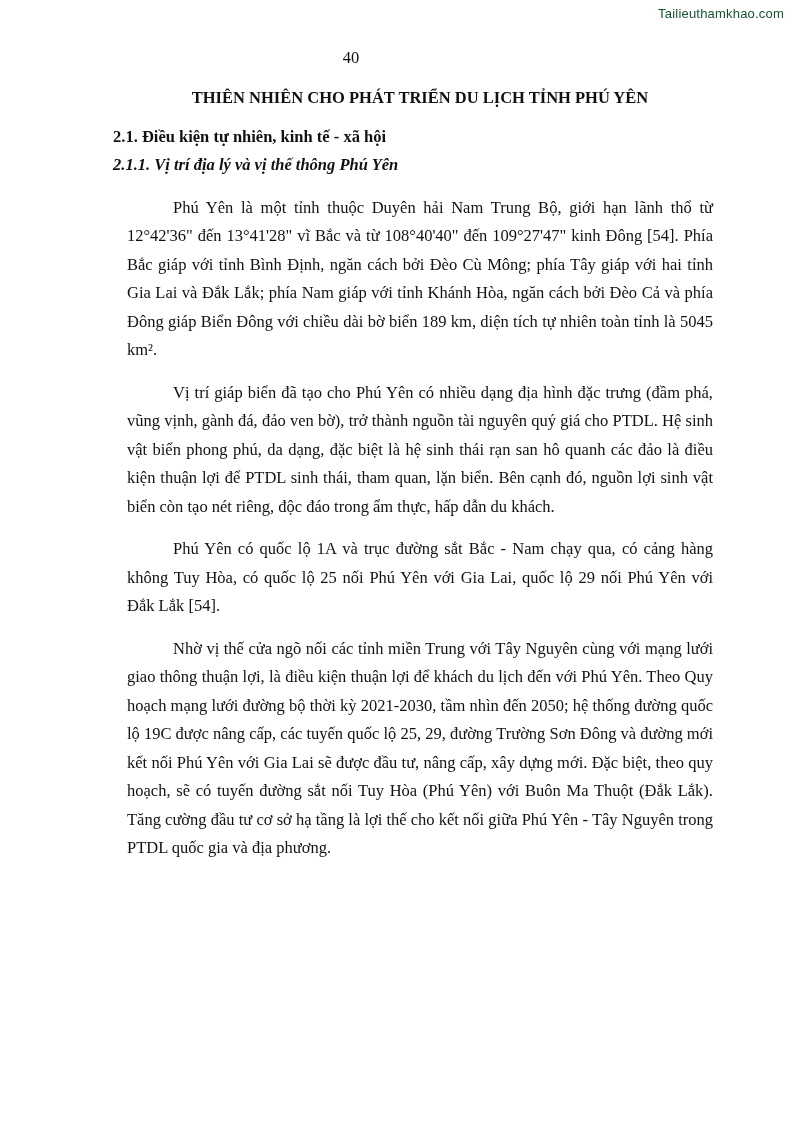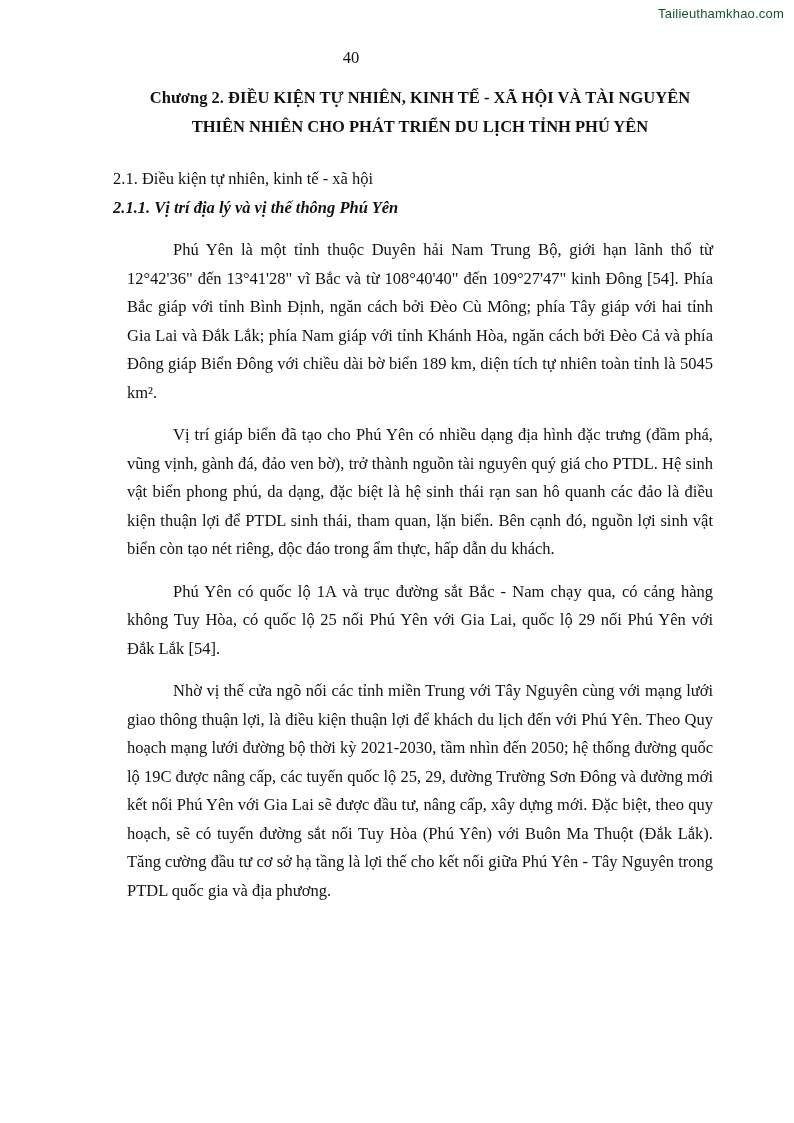--- a/index.html
+++ b/index.html
@@ -1,33 +1,32 @@
 <!DOCTYPE html>
 <html><head>
 <meta charset="utf-8">
 <style>
   html, body { margin: 0; padding: 0; background: #ffffff; }
   body { width: 794px; height: 1123px; position: relative; overflow: hidden; font-family: "Liberation Serif", "DejaVu Serif", serif; color: #111; }
   .watermark { position: absolute; top: 6px; right: 10px; font-family: "Liberation Sans", "DejaVu Sans", sans-serif; font-size: 13px; color: #14532d; letter-spacing: 0.2px; }
   .page-number { position: absolute; top: 48px; left: 0; width: 652px; text-align: center; font-size: 16.5px; margin-left: 25px; }
   .content { position: absolute; left: 113px; top: 84px; width: 614px; font-size: 16.5px; line-height: 28.5px; }
   .chapter-title { text-align: center; font-weight: bold; font-size: 16.5px; line-height: 28.5px; margin: 0 -8px; }
-  .section-heading { font-weight: normal; margin-top: 24px; }
+  .section-heading { font-weight: bold; margin-top: 10px; }
   .subsection-heading { font-weight: bold; font-style: italic; }
   .para { text-align: justify; text-indent: 46px; margin: 14px; }
 </style>
 </head>
 <body>
 
 <div class="watermark">Tailieuthamkhao.com</div>
 <div class="page-number">40</div>
 
 <div class="content">
   <div class="chapter-title">
-    <div>Chương 2. ĐIỀU KIỆN TỰ NHIÊN, KINH TẾ - XÃ HỘI VÀ TÀI NGUYÊN</div>
     <div>THIÊN NHIÊN CHO PHÁT TRIỂN DU LỊCH TỈNH PHÚ YÊN</div>
   </div>
   <div class="section-heading">2.1. Điều kiện tự nhiên, kinh tế - xã hội</div>
   <div class="subsection-heading">2.1.1. Vị trí địa lý và vị thế thông Phú Yên</div>
   <p class="para">Phú Yên là một tỉnh thuộc Duyên hải Nam Trung Bộ, giới hạn lãnh thổ từ 12°42'36" đến 13°41'28" vĩ Bắc và từ 108°40'40" đến 109°27'47" kinh Đông [54]. Phía Bắc giáp với tỉnh Bình Định, ngăn cách bởi Đèo Cù Mông; phía Tây giáp với hai tỉnh Gia Lai và Đắk Lắk; phía Nam giáp với tỉnh Khánh Hòa, ngăn cách bởi Đèo Cả và phía Đông giáp Biển Đông với chiều dài bờ biển 189 km, diện tích tự nhiên toàn tỉnh là 5045 km².</p>
   <p class="para">Vị trí giáp biển đã tạo cho Phú Yên có nhiều dạng địa hình đặc trưng (đầm phá, vũng vịnh, gành đá, đảo ven bờ), trở thành nguồn tài nguyên quý giá cho PTDL. Hệ sinh vật biển phong phú, da dạng, đặc biệt là hệ sinh thái rạn san hô quanh các đảo là điều kiện thuận lợi để PTDL sinh thái, tham quan, lặn biển. Bên cạnh đó, nguồn lợi sinh vật biển còn tạo nét riêng, độc đáo trong ẩm thực, hấp dẫn du khách.</p>
   <p class="para">Phú Yên có quốc lộ 1A và trục đường sắt Bắc - Nam chạy qua, có cảng hàng không Tuy Hòa, có quốc lộ 25 nối Phú Yên với Gia Lai, quốc lộ 29 nối Phú Yên với Đắk Lắk [54].</p>
   <p class="para">Nhờ vị thế cửa ngõ nối các tỉnh miền Trung với Tây Nguyên cùng với mạng lưới giao thông thuận lợi, là điều kiện thuận lợi để khách du lịch đến với Phú Yên. Theo Quy hoạch mạng lưới đường bộ thời kỳ 2021-2030, tầm nhìn đến 2050; hệ thống đường quốc lộ 19C được nâng cấp, các tuyến quốc lộ 25, 29, đường Trường Sơn Đông và đường mới  kết nối Phú Yên với Gia Lai sẽ được đầu tư, nâng cấp, xây dựng mới. Đặc biệt, theo quy hoạch, sẽ có tuyến đường sắt nối Tuy Hòa (Phú Yên) với Buôn Ma Thuột (Đắk Lắk). Tăng cường đầu tư cơ sở hạ tầng là lợi thế cho kết nối giữa Phú Yên - Tây Nguyên trong PTDL quốc gia và địa phương.</p>
 </div>
 

